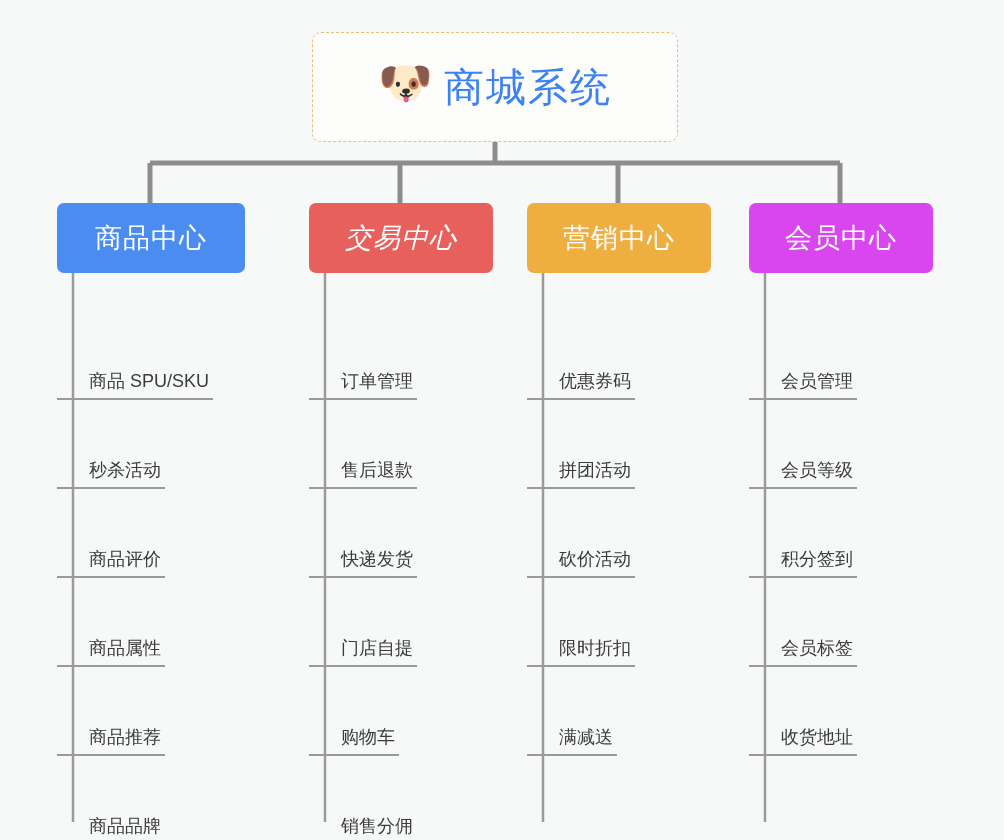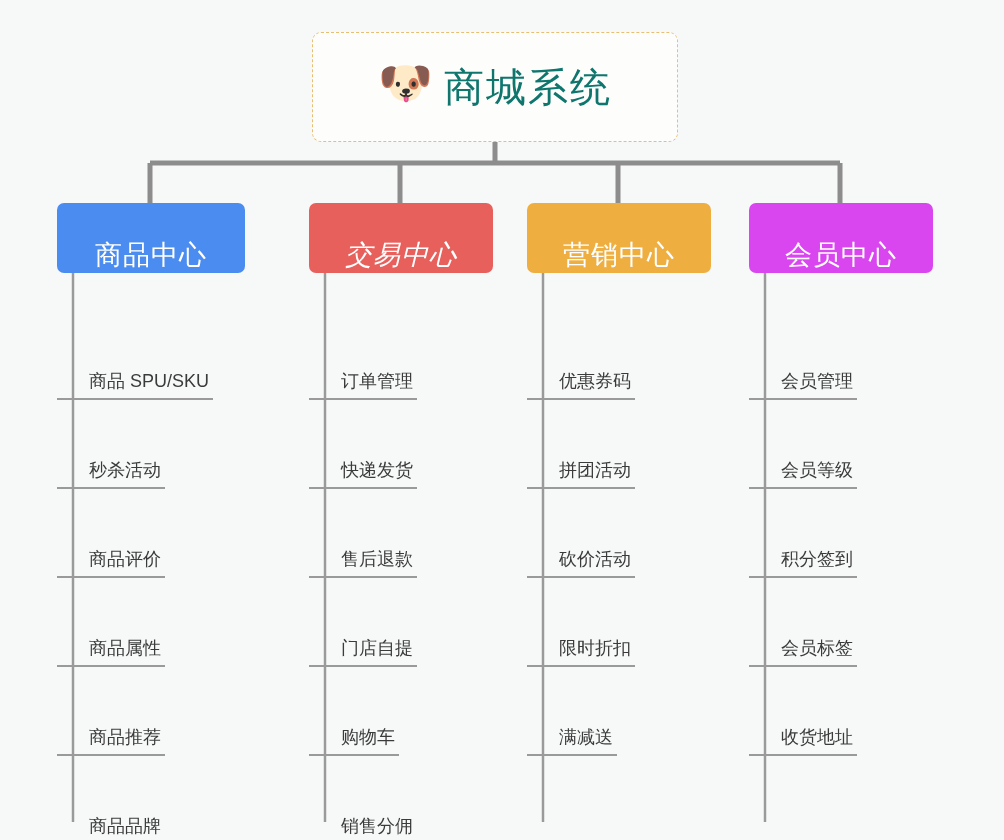--- a/index.html
+++ b/index.html
@@ -41,21 +41,21 @@
   .root-emoji {
     font-size: 44px;
     line-height: 1;
     width: 52px;
     height: 52px;
     display: block;
     flex: 0 0 auto;
   }
   .root-title {
     font-size: 40px;
-    color: #0f766e;
+    color: #3b82f6;
     letter-spacing: 2px;
     white-space: nowrap;
   }
 
   
   #connectors {
     position: absolute;
     left: 0;
     top: 0;
     width: 1004px;
@@ -66,21 +66,21 @@
   
   .branch {
     position: absolute;
     top: 203px;
   }
   .branch-header {
     box-sizing: border-box;
     height: 70px;
     border-radius: 7px;
     display: flex;
-    align-items: flex-end;
+    align-items: center;
     justify-content: center;
     color: #ffffff;
     font-size: 27px;
     letter-spacing: 1px;
     white-space: nowrap;
   }
   .leaf-list {
     position: relative;
     margin: 0;
     padding: 0;
@@ -157,24 +157,24 @@
 
   <div class="branch" style="left:309px;width:184px;">
     <div class="branch-header" style="background: rgb(232, 96, 92); font-style: italic;">
       <span>交易中心</span>
     </div>
     <ul class="leaf-list" style="margin-top:38px;">
       <li class="leaf-item">
         <span class="leaf-label">订单管理</span>
       </li>
       <li class="leaf-item">
+        <span class="leaf-label">售后退款</span>
+      </li>
+      <li class="leaf-item">
         <span class="leaf-label">快递发货</span>
-      </li>
-      <li class="leaf-item">
-        <span class="leaf-label">售后退款</span>
       </li>
       <li class="leaf-item">
         <span class="leaf-label">门店自提</span>
       </li>
       <li class="leaf-item">
         <span class="leaf-label">购物车</span>
       </li>
       <li class="leaf-item">
         <span class="leaf-label">销售分佣</span>
       </li>

